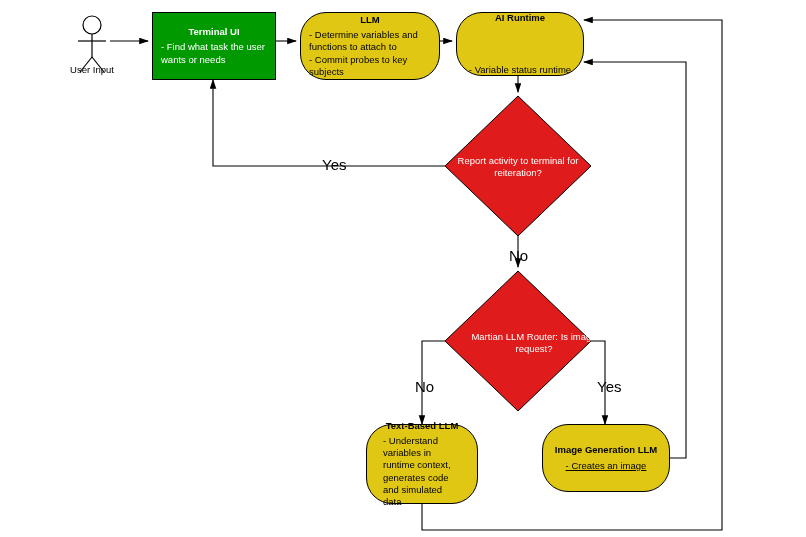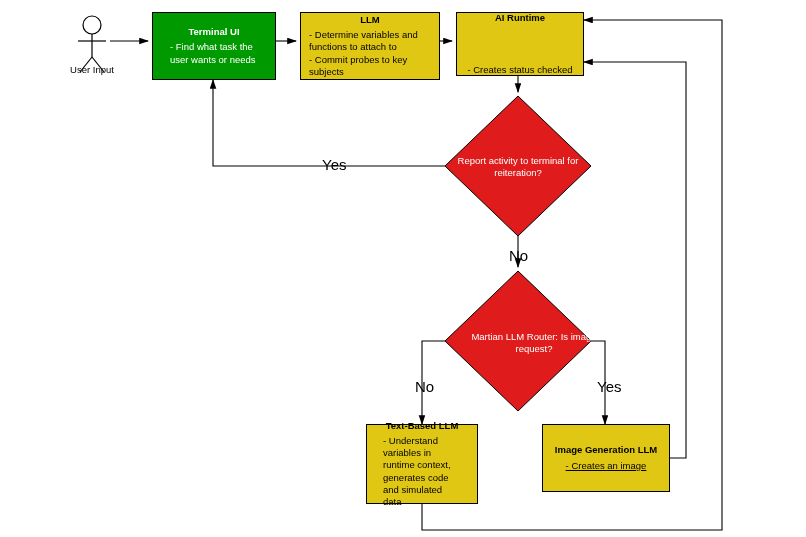--- a/index.html
+++ b/index.html
@@ -38,20 +38,21 @@
   .rect {
     border: 1px solid #000000;
   }
   .rect.green {
     background: #009900;
     color: #ffffff;
   }
   .rect.yellow {
     background: #e0c714;
     color: #000000;
+    border-radius: 26px;
   }
   .node .title {
     font-weight: bold;
     margin-bottom: 3px;
   }
   .node .body {
     white-space: pre-line;
     text-align: left;
   }
   .node .body.center {
@@ -123,34 +124,34 @@
 
     <path d="M591,341 L605,341 L605,424" fill="none" stroke="#000000" stroke-width="1.1" marker-end="url(#arrow)"></path>
 
     <path d="M670,458 L686,458 L686,62 L584,62" fill="none" stroke="#000000" stroke-width="1.1" marker-end="url(#arrow)"></path>
 
     <path d="M422,503 L422,530 L722,530 L722,20 L584,20" fill="none" stroke="#000000" stroke-width="1.1" marker-end="url(#arrow)"></path>
   </svg>
 
   <div class="actor-label" style="left:52px; top:64px;">User Input</div>
 
-  <div class="node rect green" style="left:152px; top:12px; width:124px; height:68px; padding:6px 17px;">
+  <div class="node rect green" style="left:152px; top:12px; width:124px; height:68px; padding:6px 8px;">
     <div class="title">Terminal UI</div>
     <div class="body">- Find what task the user wants or needs</div>
   </div>
 
   <div class="node rect yellow" style="left:300px; top:12px; width:140px; height:68px; padding:6px 8px;">
     <div class="title">LLM</div>
     <div class="body">- Determine variables and functions to attach to
 - Commit probes to key subjects</div>
   </div>
 
   <div class="node rect yellow" style="left:456px; top:12px; width:128px; height:64px; padding:6px 8px;gap:36px;">
     <div class="title">AI Runtime</div>
-    <div class="body">- Creates status checked</div>
+    <div class="body">- Variable status runtime</div>
   </div>
 
   <div class="node rect yellow" style="left:366px; top:424px; width:112px; height:80px; padding:6px 16px;">
     <div class="title">Text-Based LLM</div>
     <div class="body">- Understand variables in runtime context, generates code and simulated data</div>
   </div>
 
   <div class="node rect yellow" style="left:542px; top:424px; width:128px; height:68px; padding:6px 8px;">
     <div class="title">Image Generation LLM</div>
     <div class="body center">- Creates an image</div>

